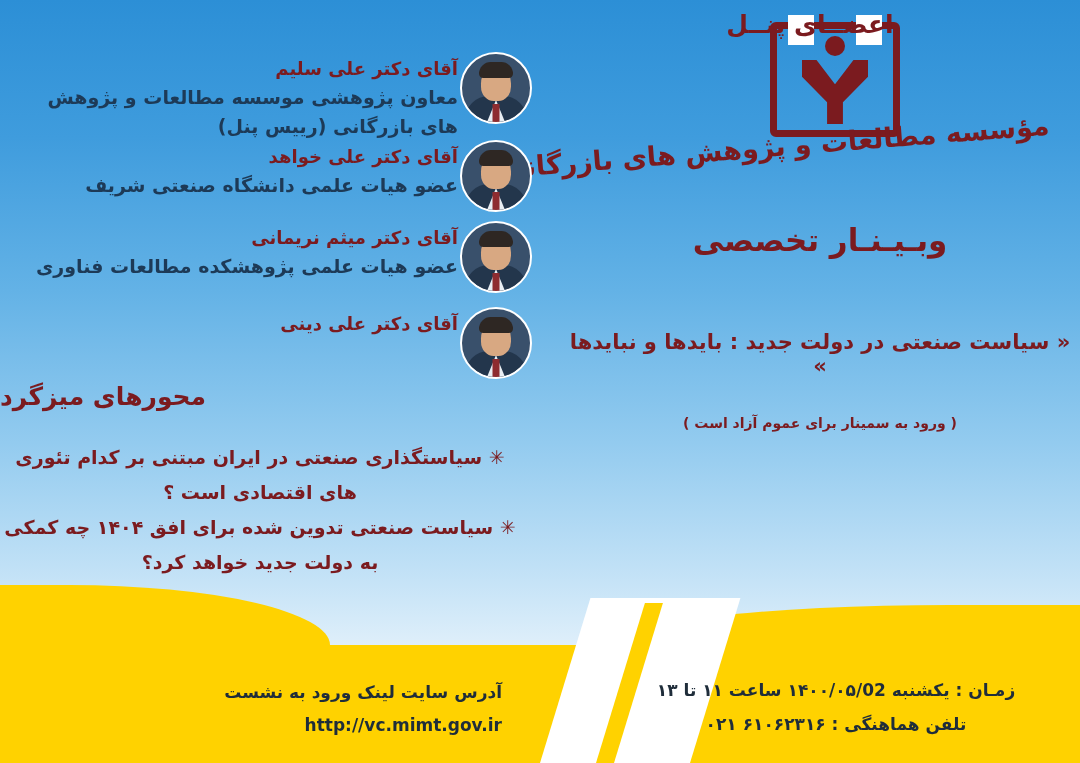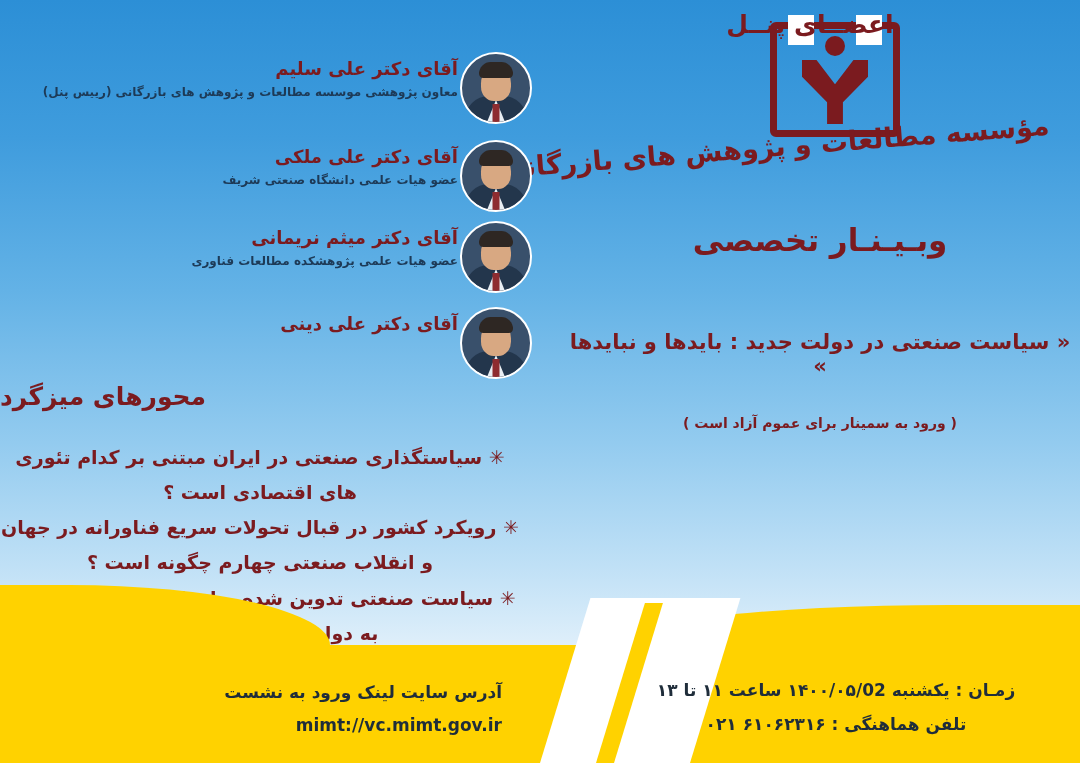--- a/index.html
+++ b/index.html
@@ -248,21 +248,21 @@
     text-align: right;
   }
   .member-name {
     color: #7b1b1f;
     font-size: 18px;
     font-weight: bold;
     line-height: 1.4;
   }
   .member-role {
     color: #1d3a57;
-    font-size: 12px;
+    font-size: 19px;
     font-weight: bold;
     line-height: 1.5;
     margin-top: 2px;
   }
 
   .topics-heading {
     position: absolute;
     top: 382px;
     left: 0;
     width: 520px;
@@ -358,21 +358,21 @@
 
     <div class="member" style="margin-top:18px">
       <div class="member-photo">
         <div class="suit"></div>
           <div class="shirt"></div>
           <div class="tie"></div>
         <div class="face"></div>
           <div class="hair"></div>
       </div>
       <div class="member-texts">
-        <div class="member-name">آقای دکتر علی ملکی</div>
+        <div class="member-name">آقای دکتر علی خواهد</div>
         <div class="member-role">عضو هیات علمی دانشگاه صنعتی شریف</div>
       </div>
     </div>
 
     <div class="member" style="margin-top:11px">
       <div class="member-photo">
         <div class="suit"></div>
           <div class="shirt"></div>
           <div class="tie"></div>
         <div class="face"></div>
@@ -394,34 +394,33 @@
       </div>
       <div class="member-texts">
         <div class="member-name">آقای دکتر علی دینی</div>
       </div>
     </div>
   </div>
 
   <div class="topics-heading">محورهای میزگرد</div>
   <div class="topics-list">
     <span class="topic-item">✳ سیاستگذاری صنعتی در ایران مبتنی بر کدام تئوری های اقتصادی است ؟</span>
-    <span class="topic-item">✳ رویکرد کشور در قبال تحولات سریع فناورانه در جهان و انقلاب صنعتی چهارم چگونه است ؟</span>
     <span class="topic-item">✳ سیاست صنعتی تدوین شده برای افق ۱۴۰۴ چه کمکی به دولت جدید خواهد کرد؟</span>
   </div>
 
   <div class="band-curve-left"></div>
   <div class="band-curve-right"></div>
   <div class="band"></div>
   <div class="band-divider"></div>
   <div class="band-divider2"></div>
 
   <div class="footer-left">
     <div>
       <span>آدرس سایت  لینک ورود به نشست</span>
-      <span class="url">mimt://vc.mimt.gov.ir</span>
+      <span class="url">http://vc.mimt.gov.ir</span>
     </div>
   </div>
 
   <div class="footer-right">
     <div>زمـان :  یکشنبه  ۱۴۰۰/۰۵/02   ساعت ۱۱ تا ۱۳</div>
     <div>تلفن هماهنگی :  ۶۱۰۶۲۳۱۶  ۰۲۱</div>
   </div>
 
 </div>
 

